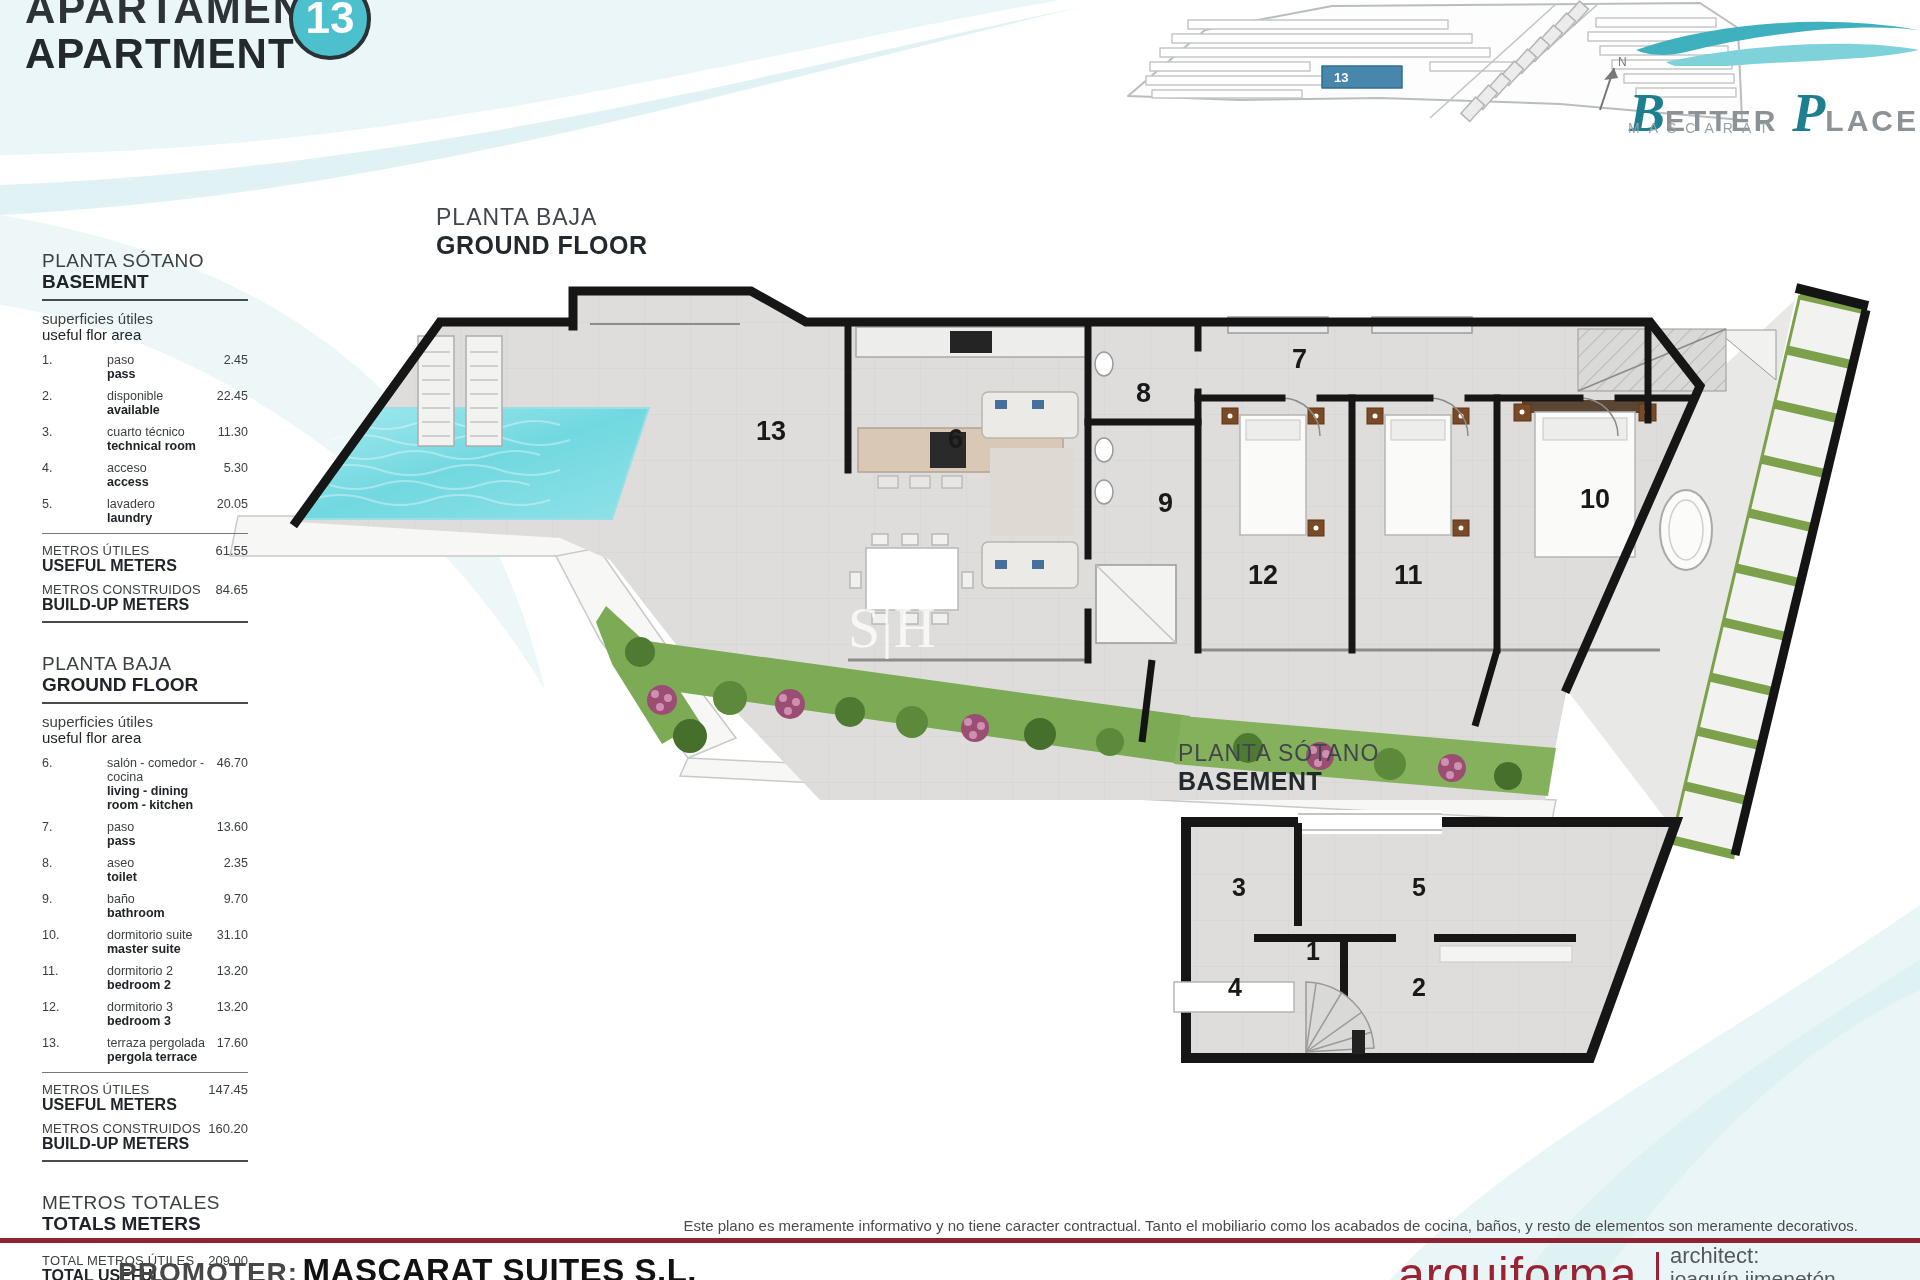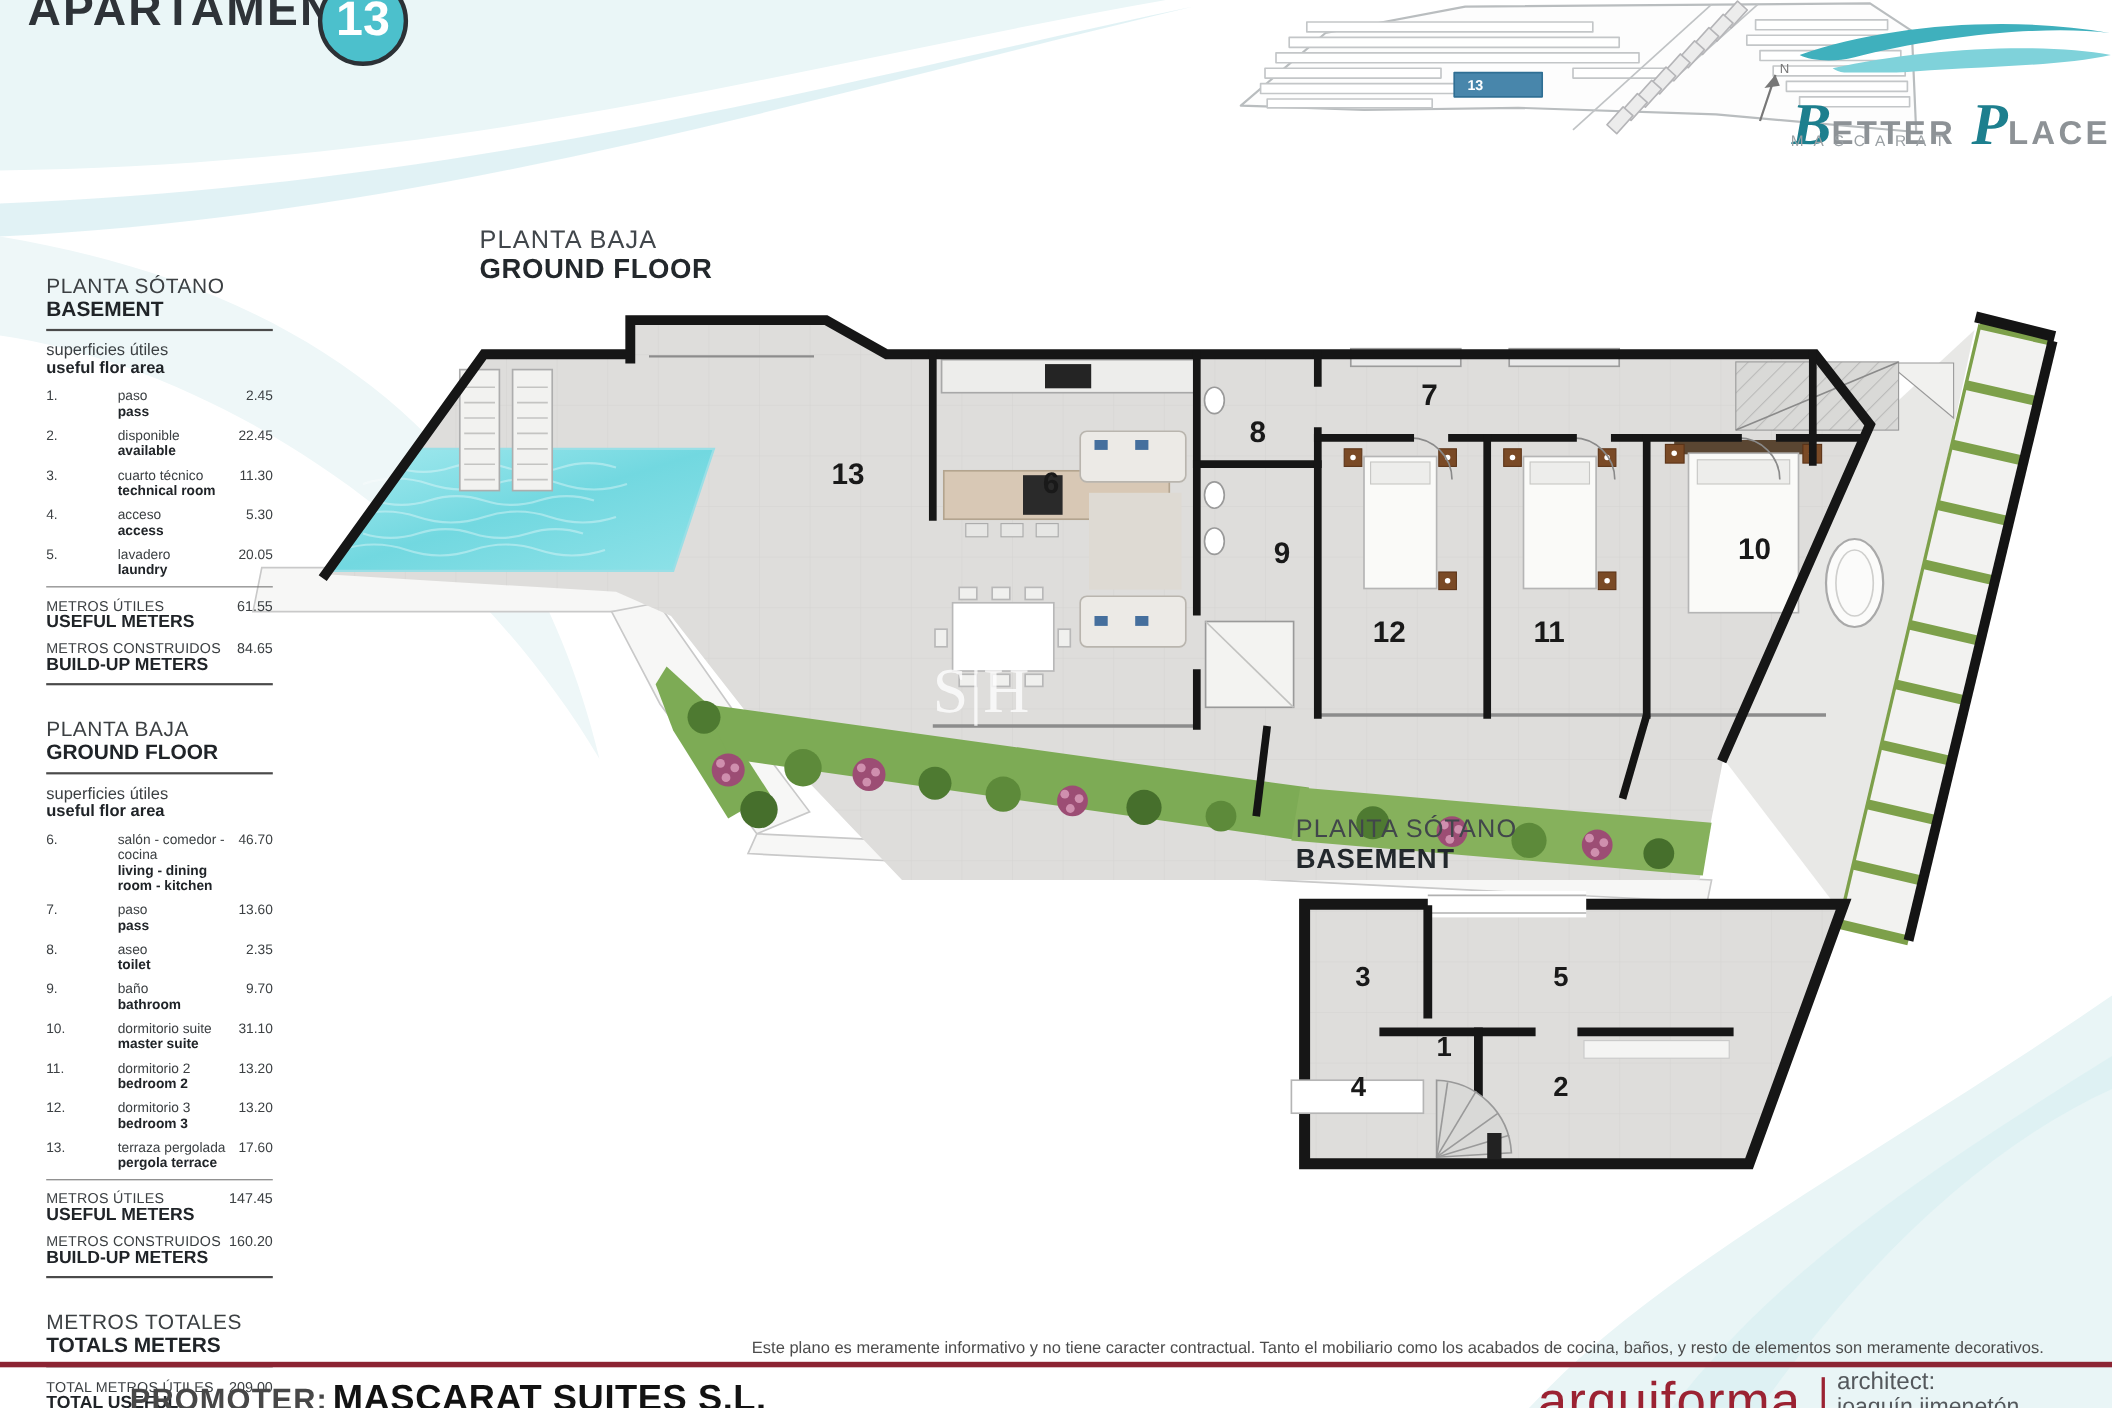--- a/index.html
+++ b/index.html
@@ -34,21 +34,21 @@
   #gf-heading{left:436px;top:204px;}
   #bs-heading{left:1178px;top:740px;}
   
   #sidebar{left:42px;top:250px;width:206px;z-index:3;}
   .sb-section{margin-bottom:30px;}
   .sb-title-es{font-size:19px;letter-spacing:.5px;color:#3c4043;line-height:21px;}
   .sb-title-en{font-size:19px;font-weight:800;color:#202428;line-height:21px;}
   .sb-rule{height:2px;background:#4a4a4a;margin:7px 0 10px 0;}
   .sb-rule.thin{height:1px;background:#777;margin:6px 0 9px 0;}
   .sb-sub-es{font-size:15px;color:#3c4043;line-height:16px;}
-  .sb-sub-en{font-size:15px;font-weight:700;color:#202428;line-height:16px;margin-bottom:10px;}
+  .sb-sub-en{font-size:15px;font-weight:400;color:#202428;line-height:16px;margin-bottom:10px;}
   .sb-item{display:flex;margin-bottom:8px;}
   .sb-item .num{width:24px;flex:none;font-size:12.5px;color:#3c4043;line-height:14px;}
   .sb-item .labels{flex:1;margin-left:41px;}
   .sb-item .es{font-size:12.5px;color:#3c4043;line-height:14px;}
   .sb-item .en{font-size:12.5px;font-weight:800;color:#202428;line-height:14px;}
   .sb-item .val{flex:none;font-size:12.5px;color:#3c4043;line-height:14px;text-align:right;min-width:40px;}
   .sb-total{display:flex;margin-bottom:9px;}
   .sb-total .labels{flex:1;}
   .sb-total .es{font-size:13px;color:#3c4043;line-height:15px;letter-spacing:.2px;}
   .sb-total .en{font-size:16px;font-weight:800;color:#202428;line-height:15px;}
@@ -417,20 +417,21 @@
       <text x="1412" y="896">5</text>
       <text x="1306" y="960">1</text>
       <text x="1228" y="996">4</text>
       <text x="1412" y="996">2</text>
     </g>
   </g>
 </svg>
 
 <div id="title-block" class="abs">
   <div id="title-es">APARTAMENTO</div>
+  <div id="title-en">APARTMENT</div>
 </div>
 <div id="unit-badge" class="abs">13</div>
 
 <div id="brand" class="abs">
   <svg width="292" height="52" viewBox="0 0 292 52" style="position:absolute;left:0;top:0;">
     <path d="M8,36 C 88,8 200,0 290,16 C 228,8 128,20 58,38 C 38,43 18,41 8,36 Z" fill="#3fb0bd"></path>
     <path d="M38,48 C 118,30 230,24 291,36 C 238,48 150,46 80,54 C 60,56 46,53 38,48 Z" fill="#7fd2da"></path>
   </svg>
   <div class="words">
     <span class="cap-letter">B</span><span class="cap-rest">ETTER</span><span class="cap-gap"></span><span class="cap-letter">P</span><span class="cap-rest">LACE</span>

